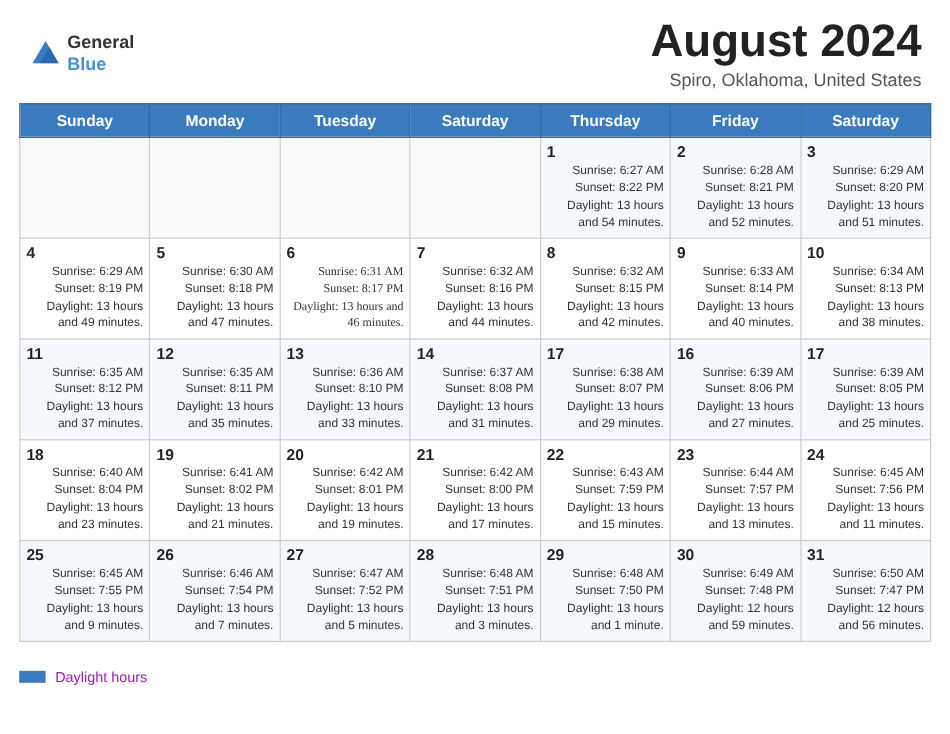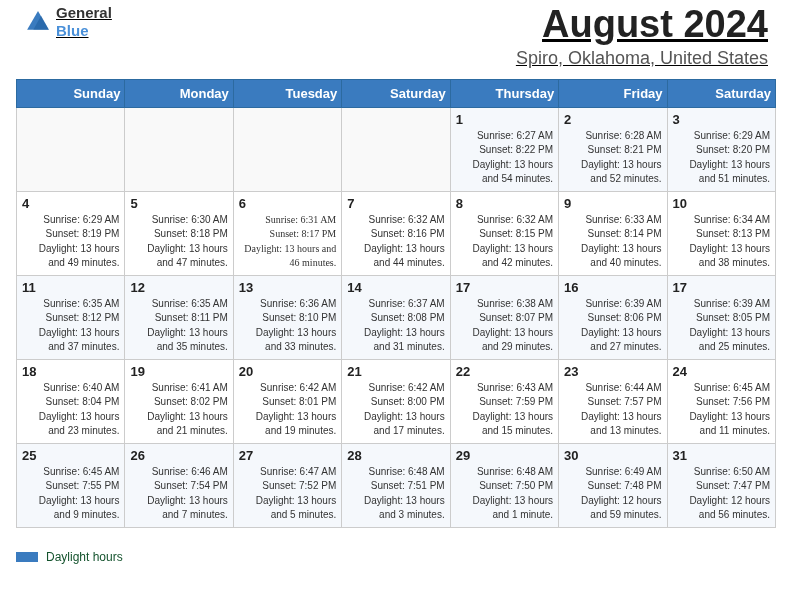--- a/index.html
+++ b/index.html
@@ -5,23 +5,22 @@
     * { box-sizing: border-box; margin: 0; padding: 0; }
     body {
       font-family: Arial, sans-serif;
       background: #fff;
       width: 792px;
       min-height: 612px;
     }
     .header {
       display: flex;
       justify-content: space-between;
-      align-items: flex-start;
-      padding: 4px 24px 10px 24px;
-      text-decoration: underline;
+      align-items: center;
+      padding: 15px 24px 10px 24px;
     }
     .logo {
       display: flex;
       align-items: center;
       gap: 4px;
     }
     .logo-text {
       font-size: 15px;
       font-weight: bold;
       line-height: 1.2;
@@ -35,39 +34,39 @@
     .title-block {
       text-align: right;
     }
     .month-year {
       font-size: 38px;
       font-weight: bold;
       color: #222;
       line-height: 1.1;
     }
     .location {
-      font-size: 18px;
+      font-size: 15px;
       color: #555;
       margin-top: 2px;
     }
     .calendar-wrapper {
       padding: 0 16px 16px 16px;
     }
     table {
       width: 100%;
       border-collapse: collapse;
       table-layout: fixed;
     }
     thead tr th {
       background-color: #3a7bbf;
       color: #fff;
       font-size: 13px;
       font-weight: bold;
       padding: 6px 4px;
-      text-align: right;
+      text-align: center;
       border: 1px solid #2c6aa0;
     }
     tbody tr td {
       border: 1px solid #ccc;
       vertical-align: top;
       padding: 4px 5px;
       height: 80px;
       font-size: 10.5px;
       color: #222;
       background: #fff;
@@ -93,21 +92,21 @@
     }
     .empty-cell {
       background: #f9f9f9 !important;
     }
     .legend {
       display: flex;
       align-items: center;
       gap: 8px;
       padding: 6px 16px 0 16px;
       font-size: 12px;
-      color: #14532d;
+      color: #a21caf;
     }
     .legend-bar {
       width: 22px;
       height: 10px;
       background: #3a7bbf;
       display: inline-block;
       vertical-align: middle;
     }
   </style>
 </head>

